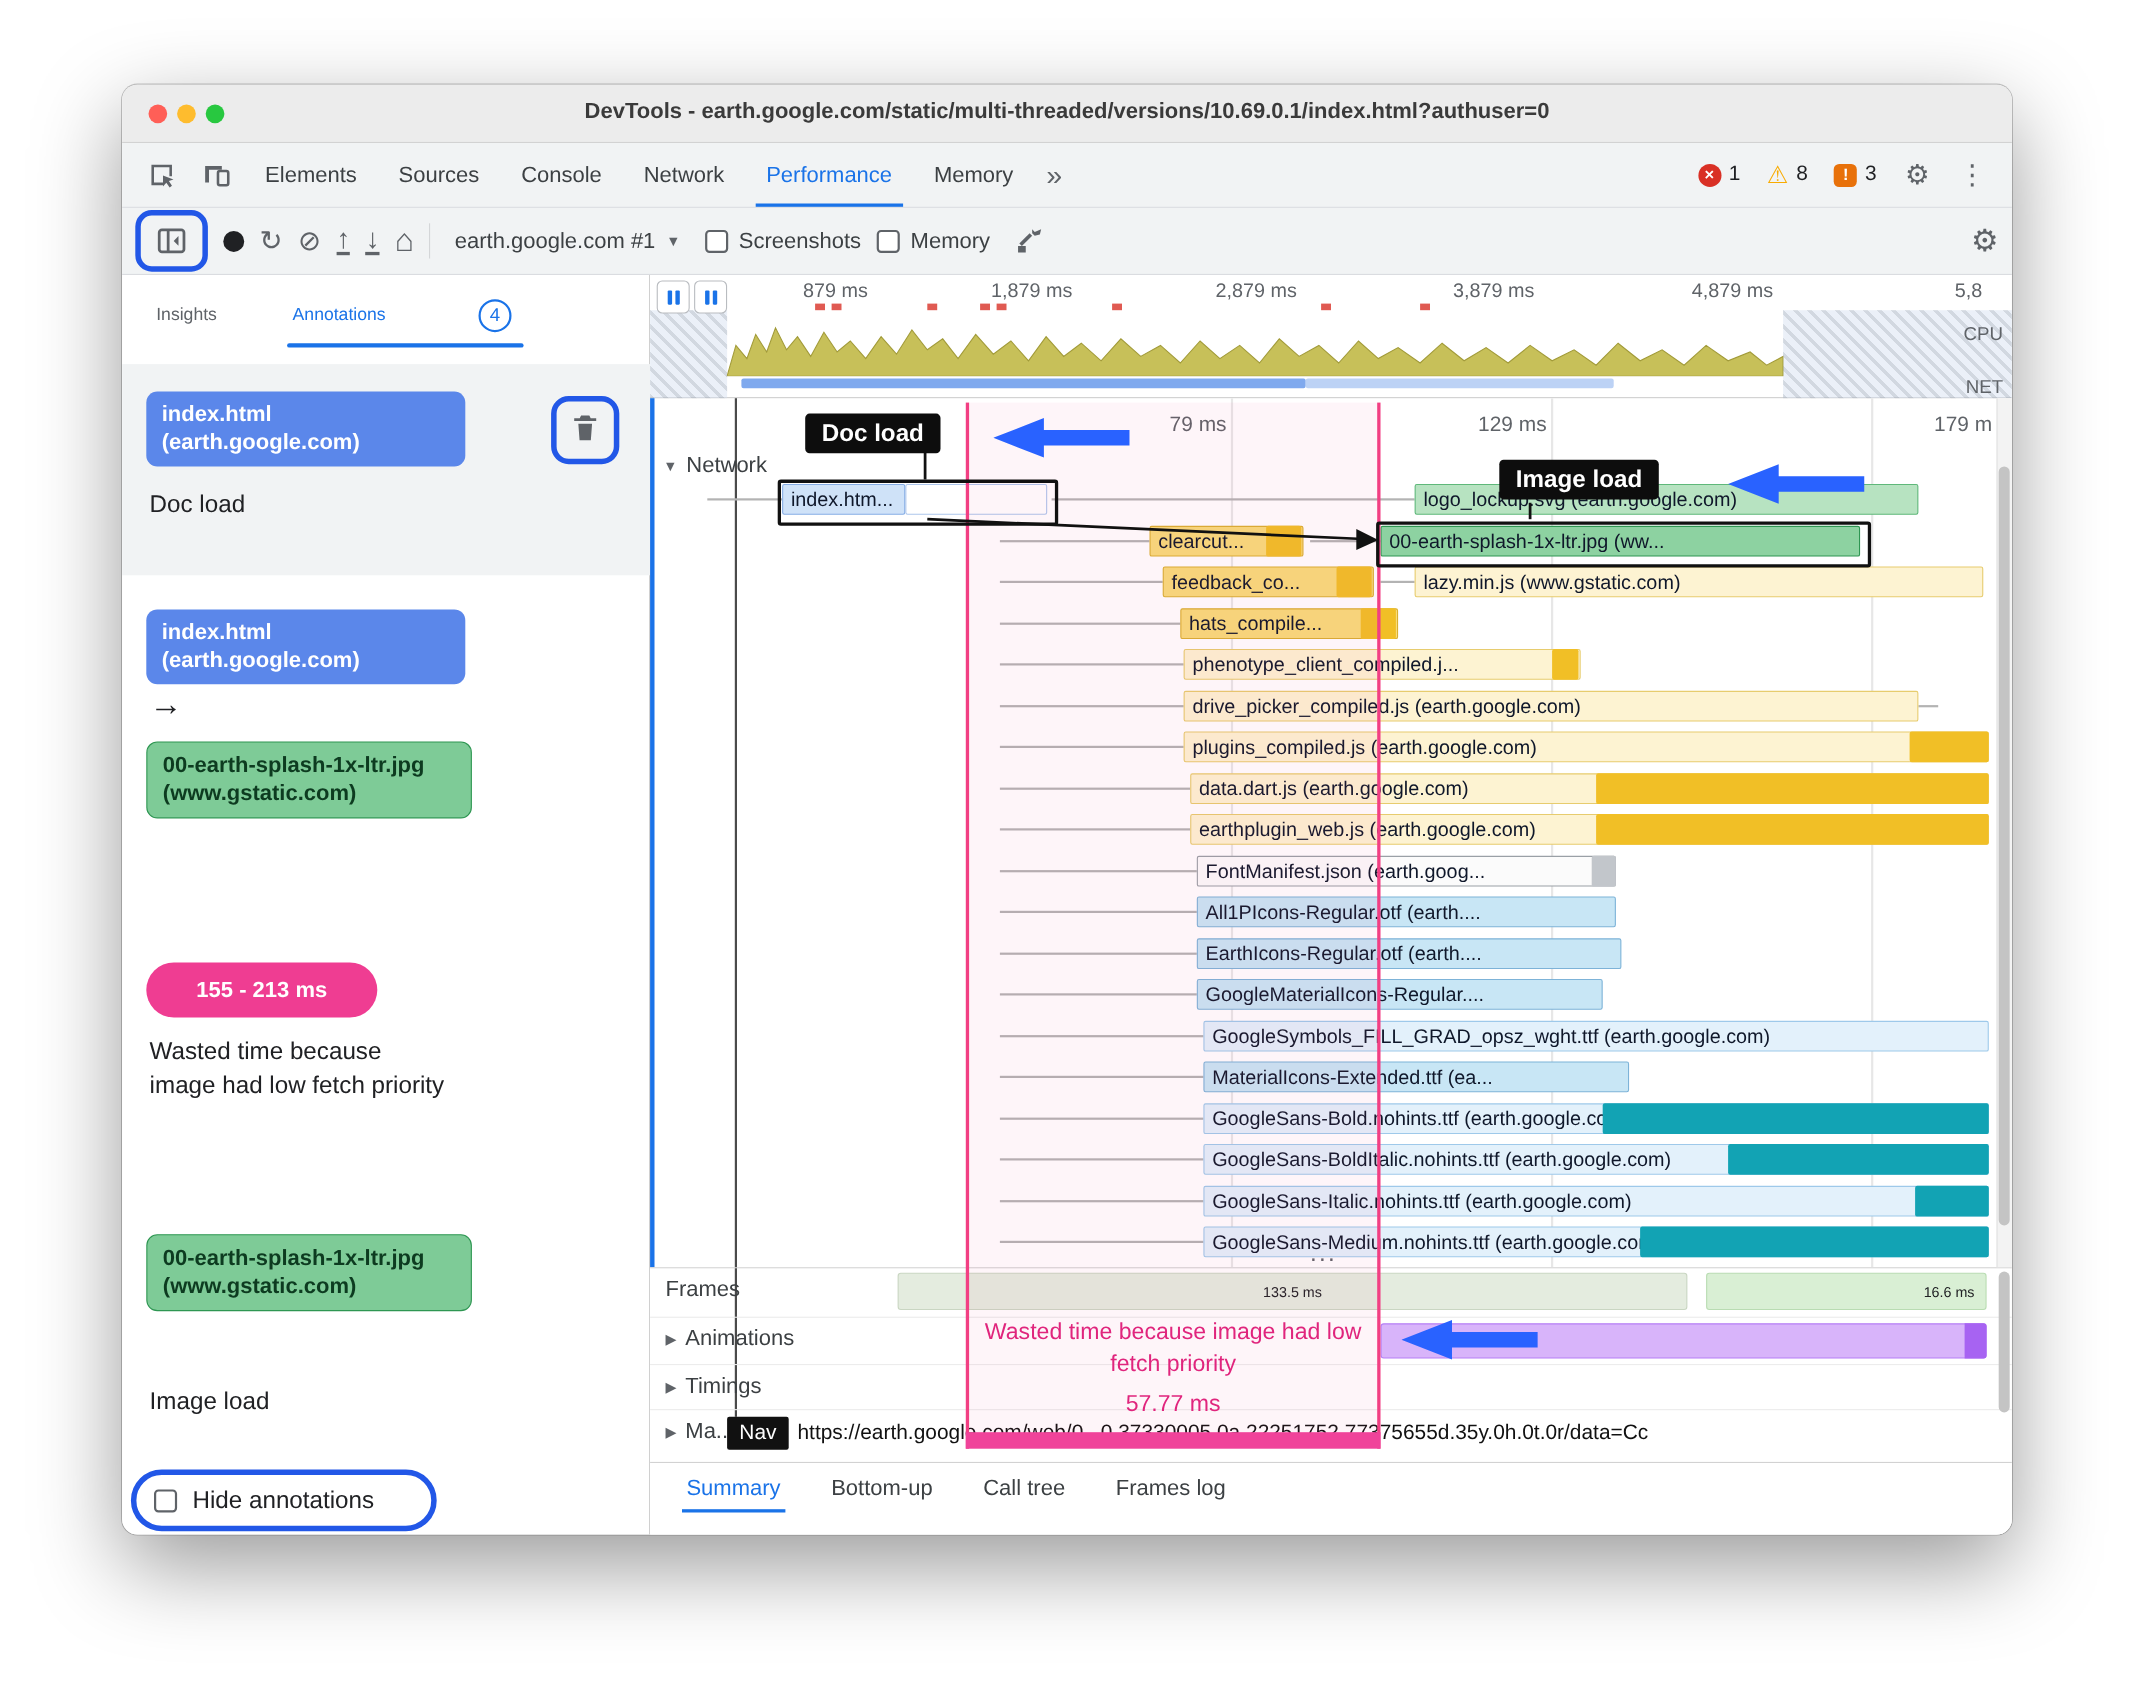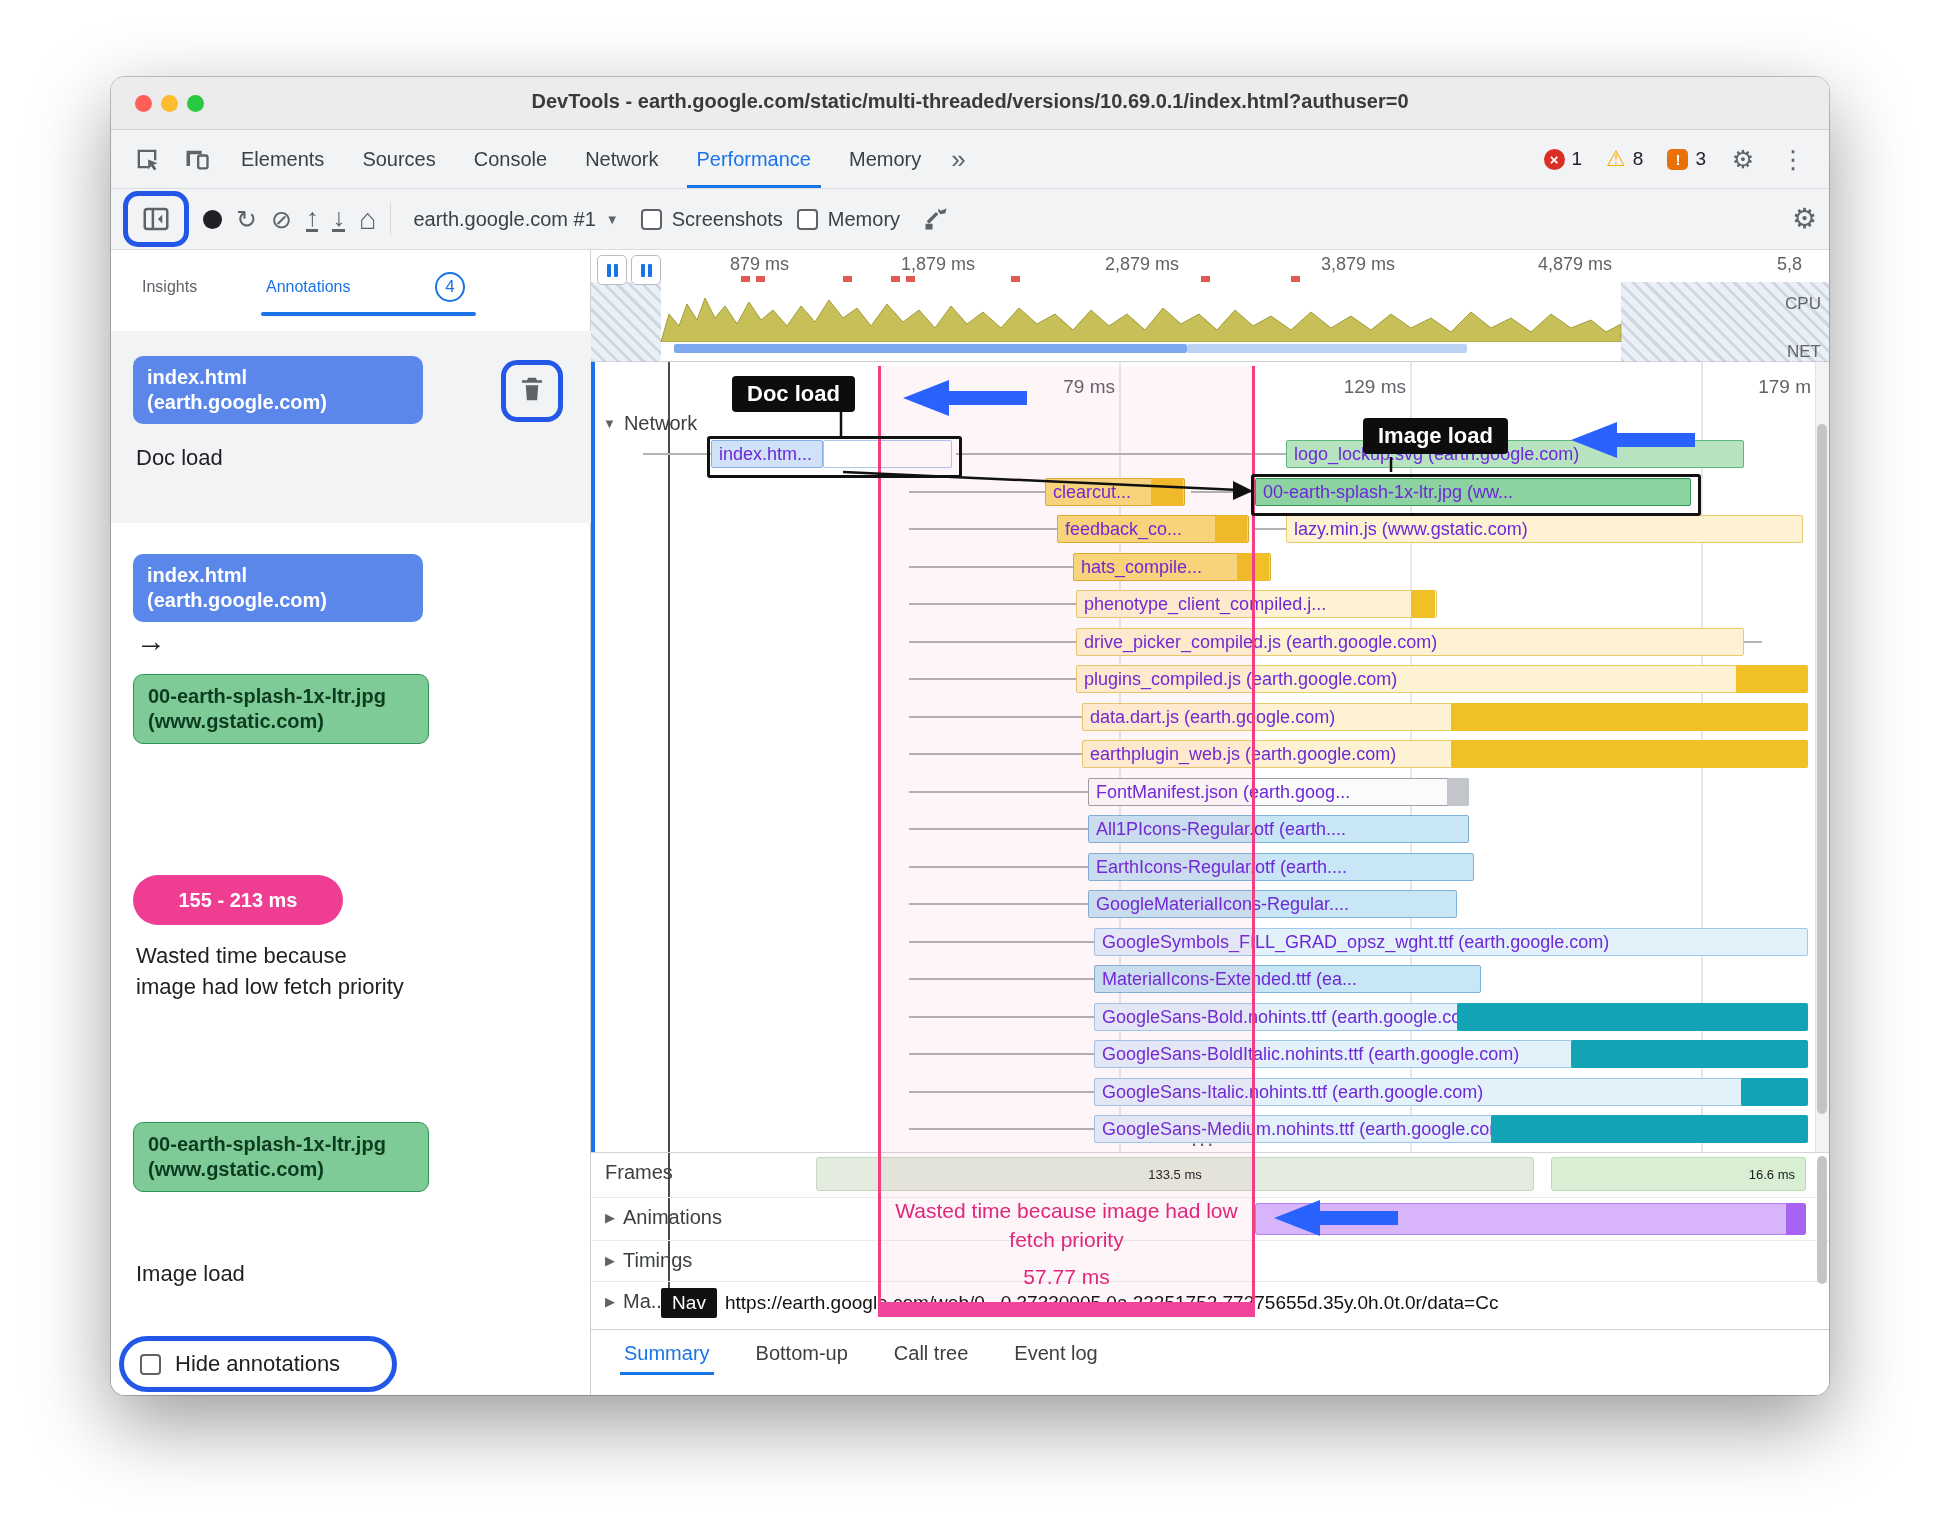--- a/index.html
+++ b/index.html
@@ -55,21 +55,21 @@
   .pausebtn i{display:block;width:4px;height:13px;background:#1a73e8;border-radius:1px;}
   .ovlabel{position:absolute;right:8px;font-size:17px;color:#5f6368;}
   .redtick{position:absolute;top:26px;width:9px;height:6px;background:#e05a52;}
   .netbar{position:absolute;height:9px;border-radius:2px;}
   .gridline{position:absolute;width:2px;background:#e7e7e7;}
   .darkline{position:absolute;width:2px;background:#4a4a4a;}
   .blueedge{position:absolute;width:4px;background:#1a73e8;}
   .time-lbl{position:absolute;font-size:19px;color:#5f6368;text-align:right;}
   
   #netarea{position:absolute;left:0;top:112px;width:1224px;height:790px;overflow:hidden;}
-  .net-bar{position:absolute;height:28px;border-radius:2px;box-sizing:border-box;z-index:2;overflow:hidden;white-space:nowrap;font-size:18px;line-height:26px;color:#6d28d9;}
+  .net-bar{position:absolute;height:28px;border-radius:2px;box-sizing:border-box;z-index:2;overflow:hidden;white-space:nowrap;font-size:18px;line-height:26px;color:#0f172a;}
   .net-bar span{padding-left:7px;}
   .doc{background:#cfe2f8;border:1px solid #86ade5;}
   .doc-tail{background:#fff;border:1px solid #adc6ec;}
   .green-pale{background:#b7e3c1;border:1px solid #5fb87a;}
   .green{background:#8dd2a1;border:1px solid #2e9652;}
   .yellow{background:#f8dc7a;border:1px solid #d9af30;}
   .yellow-pale{background:#fdf3d2;border:1px solid #e7cc6e;}
   .gray{background:#fbfbfb;border:1px solid #9aa0a6;}
   .blue-light{background:#c8e6f5;border:1px solid #7db3d8;}
   .blue-pale{background:#e3f1fb;border:1px solid #9ec9ea;}
@@ -413,18 +413,18 @@
       </div>
 
       <div class="sbtrack" style="left:1224px;top:112px;width:14px;height:790px;"></div>
       <div class="sbthumb" style="left:1226px;top:174px;width:10px;height:690px;"></div>
       <div class="sbthumb" style="left:1226px;top:906px;width:10px;height:128px;"></div>
 
       <div class="bottombar">
         <span class="btab active">Summary</span>
         <span class="btab">Bottom-up</span>
         <span class="btab">Call tree</span>
-        <span class="btab">Event log</span>
+        <span class="btab">Frames log</span>
       </div>
 
     </div>
   </div>
 </div>
 
 </body></html>

